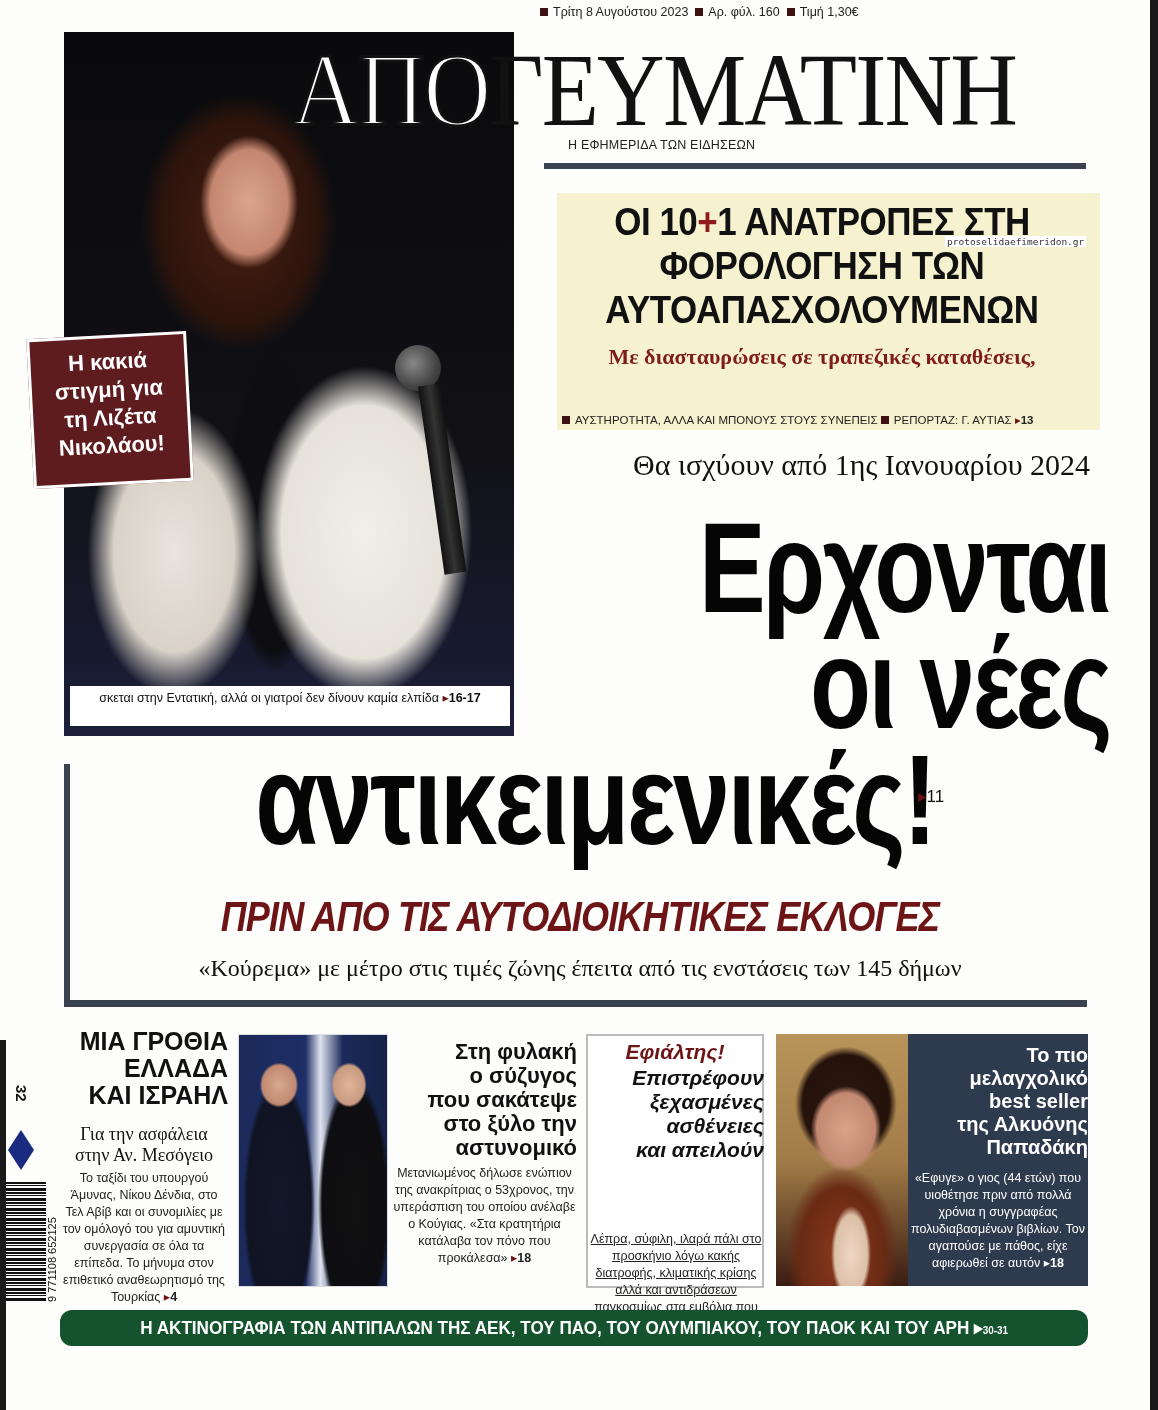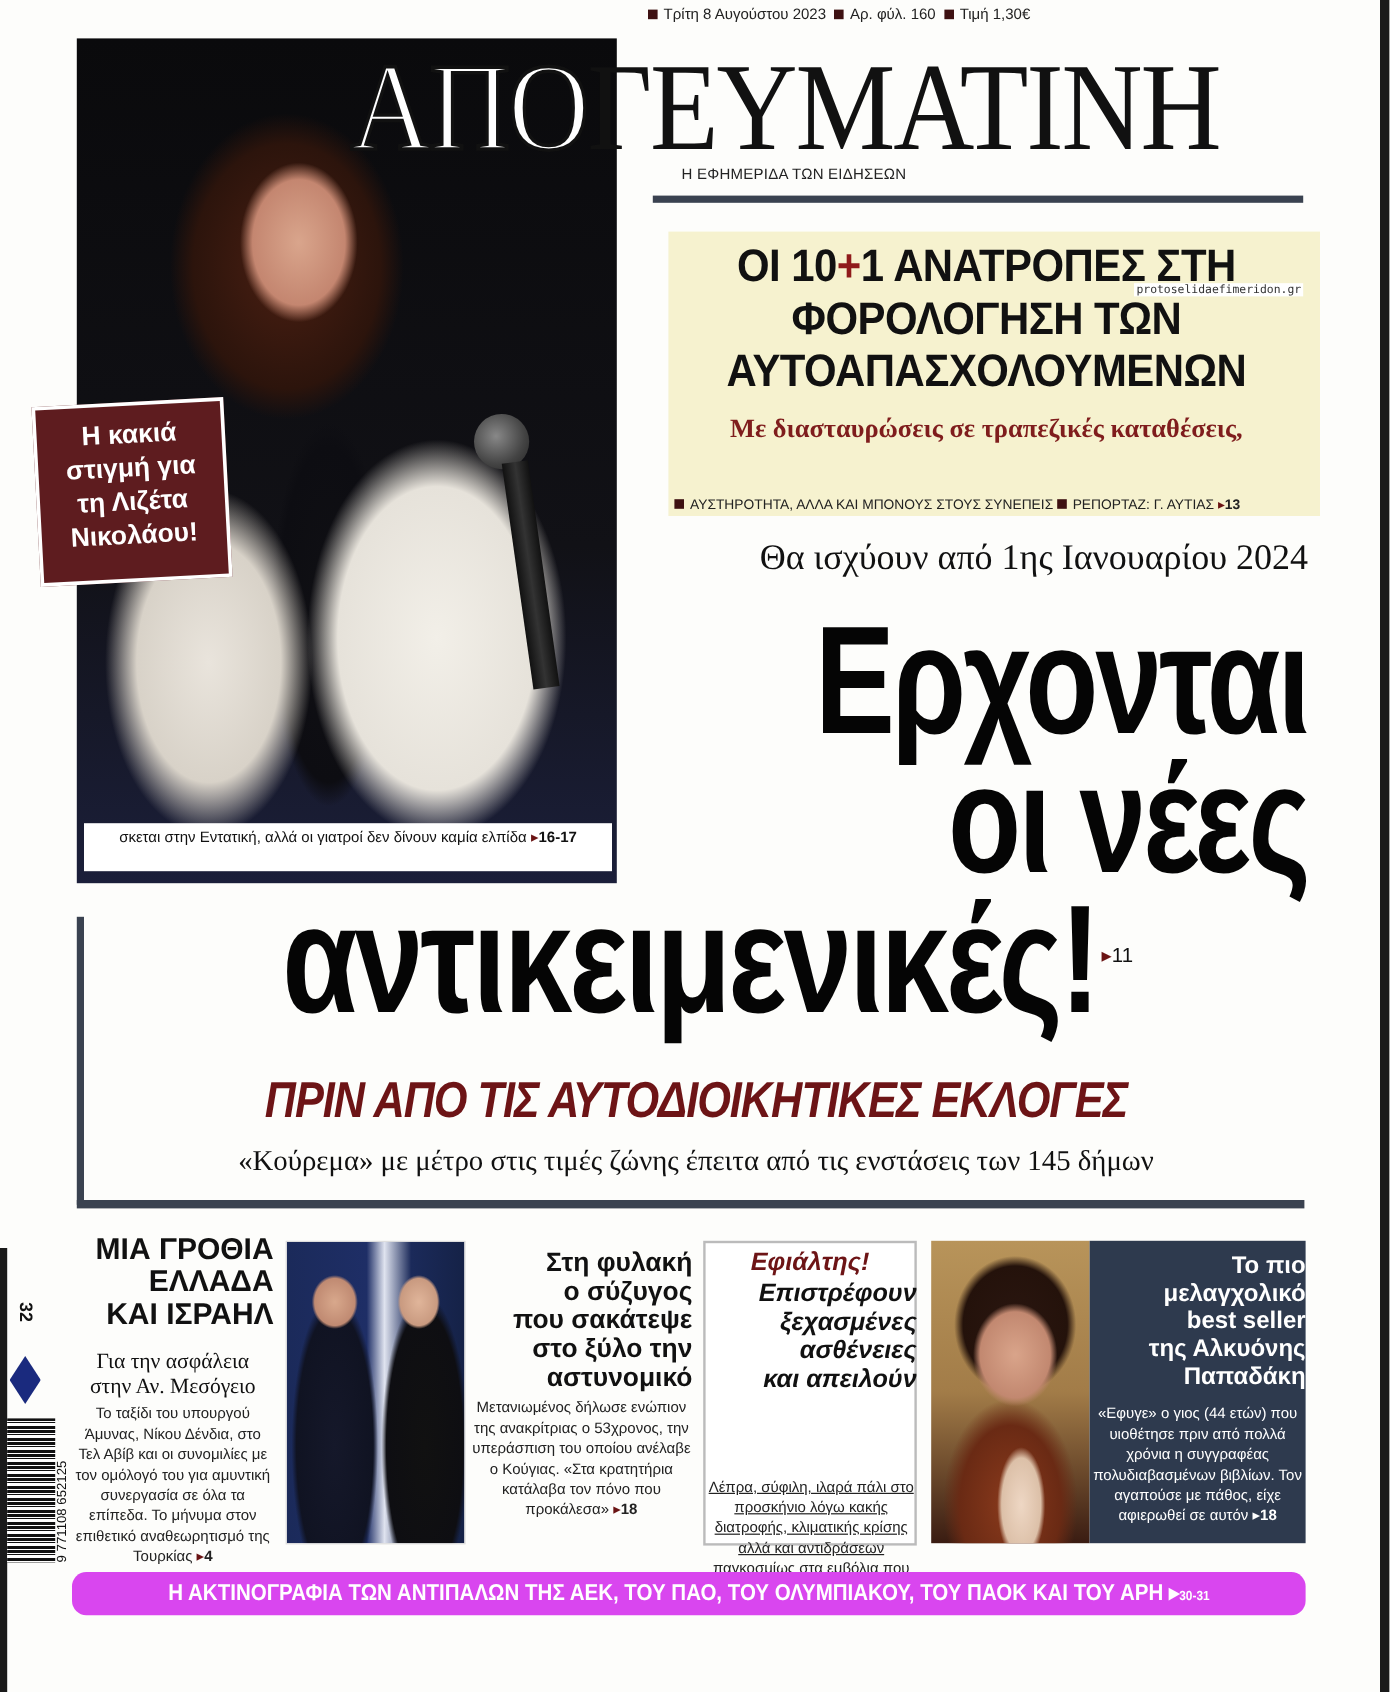--- a/index.html
+++ b/index.html
@@ -58,21 +58,21 @@
     font-weight: 700; font-size: 38px; line-height: 44px; letter-spacing: -0.5px; transform: scaleX(0.92); transform-origin: center top; color: #111; }
   .yellow-head .plus { color: #8f1b1b; }
   .yellow-sub { left: 557px; top: 344px; width: 530px; text-align: center;
     font-family: "Liberation Serif", serif; font-weight: 700; font-size: 22px; line-height: 25px; color: #7f1d1d; }
   .yellow-foot { left: 562px; top: 413px; font-size: 11.5px; color: #222; white-space: nowrap; }
   .watermark { left: 945px; top: 236px; font-size: 9.5px; color: #333; background: #fff; padding: 0 2px; font-family: "DejaVu Sans Mono", monospace; }
 
   .kicker { left: 530px; top: 448px; width: 560px; text-align: right;
     font-family: "Liberation Serif", serif; font-size: 30px; color: #111; }
 
-  .main-head { left: 60px; top: 510px; width: 1030px; text-align: right;
+  .main-head { left: 80px; top: 510px; width: 1030px; text-align: right;
     font-weight: 700; font-size: 128px; line-height: 116px; letter-spacing: -3px; color: #050505; }
   .main-head .l1 { display: block; transform: scaleX(0.78); transform-origin: right top; }
   .main-head .l2 { display: block; transform: scaleX(0.78); transform-origin: right top; }
   .main-head .l3 { display: block; text-align: center; transform: scaleX(0.8); transform-origin: center top; }
   .ref11 { left: 918px; top: 786px; font-size: 17px; font-weight: 400; }
   .ref11 .tri, .tri { color: #6a1313; }
 
   .box-frame-left { left: 64px; top: 764px; width: 6px; height: 240px; background: #3a4250; }
   .box-frame-bottom { left: 64px; top: 1000px; width: 1023px; height: 7px; background: #3a4250; }
 
@@ -117,21 +117,21 @@
   .s5-box { left: 908px; top: 1034px; width: 180px; height: 252px; background: #2e3a4e; }
   .s5-title { left: 908px; top: 1044px; width: 180px; font-size: 20px; line-height: 23px; color: #fff; padding-left: 32px; }
   .s5-body { left: 910px; top: 1170px; width: 176px; color: #fff; }
   .s5-body .tri { color: #fff; }
   .pg32 { left: 10px; top: 1085px; font-size: 15px; font-weight: 700; transform: rotate(90deg); transform-origin: left top; left: 30px; }
   .diamond { left: 8px; top: 1130px; width: 26px; height: 40px; background: #1a2a7e; clip-path: polygon(50% 0, 100% 50%, 50% 100%, 0 50%); }
   .barcode { left: 6px; top: 1182px; width: 40px; height: 120px;
     background: repeating-linear-gradient(180deg, #111 0 2px, #fff 2px 3px, #111 3px 4px, #fff 4px 6px, #111 6px 9px, #fff 9px 10px); }
   .barcode-num { left: 46px; top: 1302px; font-size: 11px; transform: rotate(-90deg); transform-origin: left top; white-space: nowrap; color: #111; }
 
-  .banner { left: 60px; top: 1310px; width: 1028px; height: 36px; background: #d946ef; border-radius: 12px;
+  .banner { left: 60px; top: 1310px; width: 1028px; height: 36px; background: #14532d; border-radius: 12px;
     color: #fff; font-weight: 700; font-size: 19px; line-height: 36px; text-align: center; white-space: nowrap; overflow: hidden; }
   .banner .t { display: inline-block; transform: scaleX(0.9); transform-origin: center; }
   .banner .pg { font-size: 11px; }
 </style>
 </head>
 <body>
 
 <div class="abs edge-right"></div>
 
 <div class="abs hero-photo"></div>

